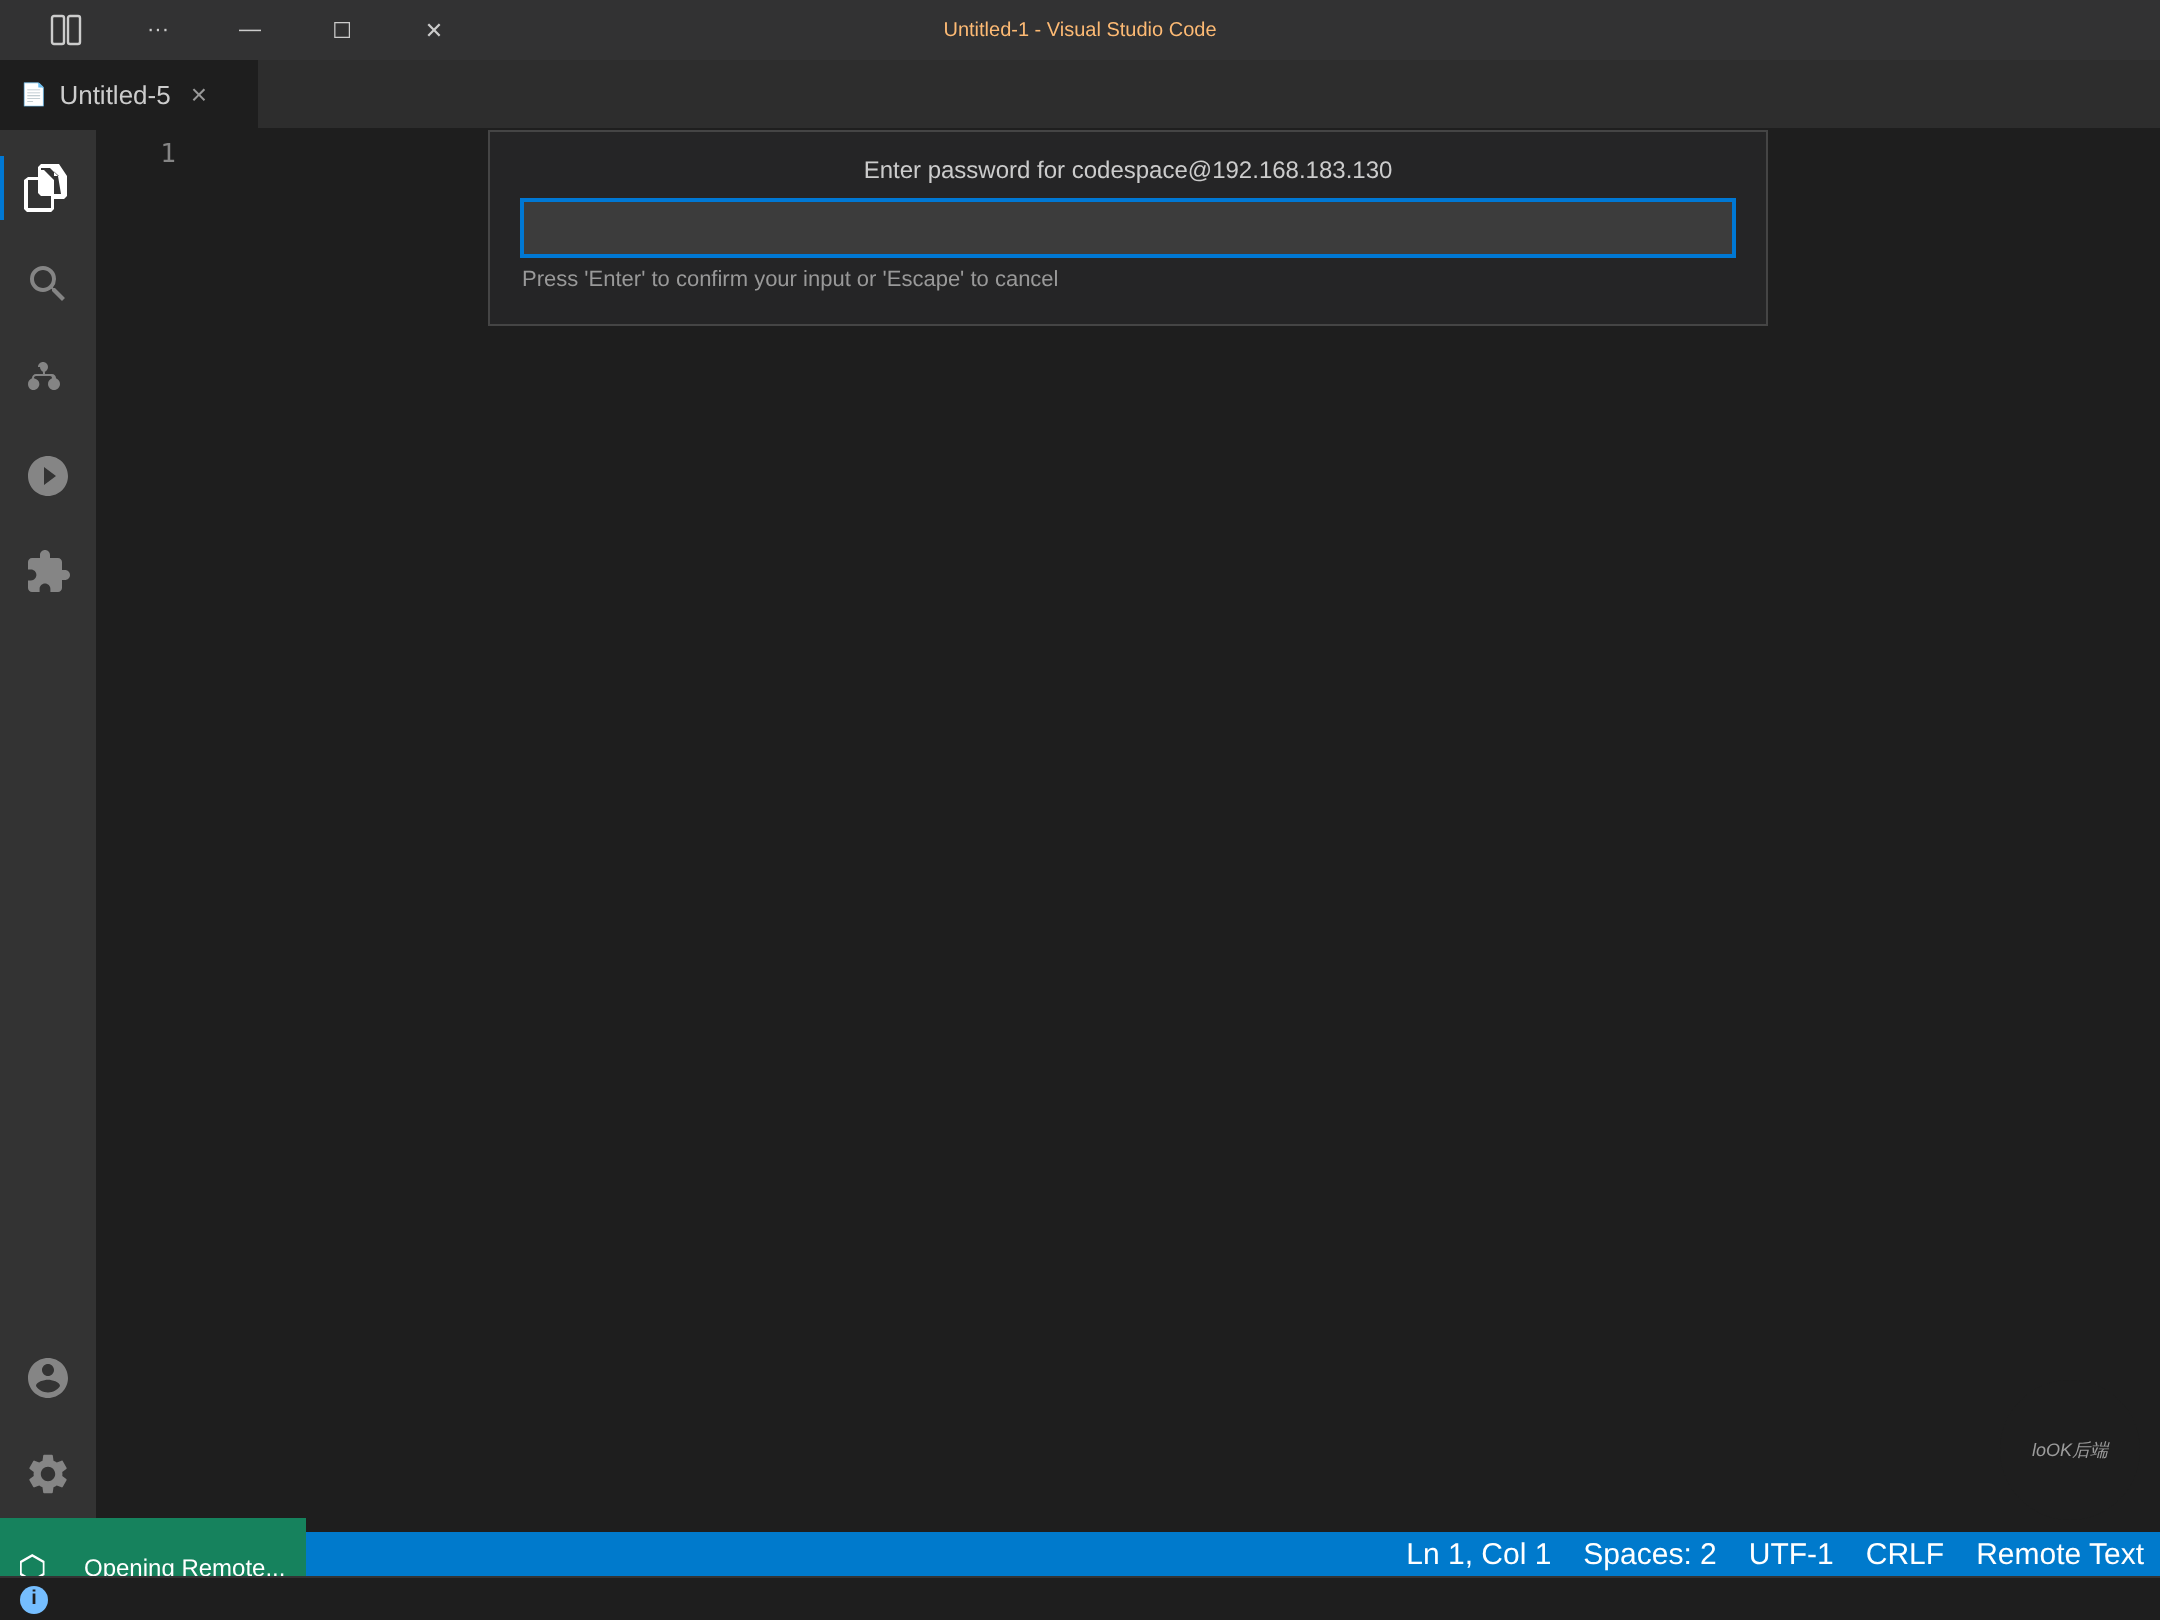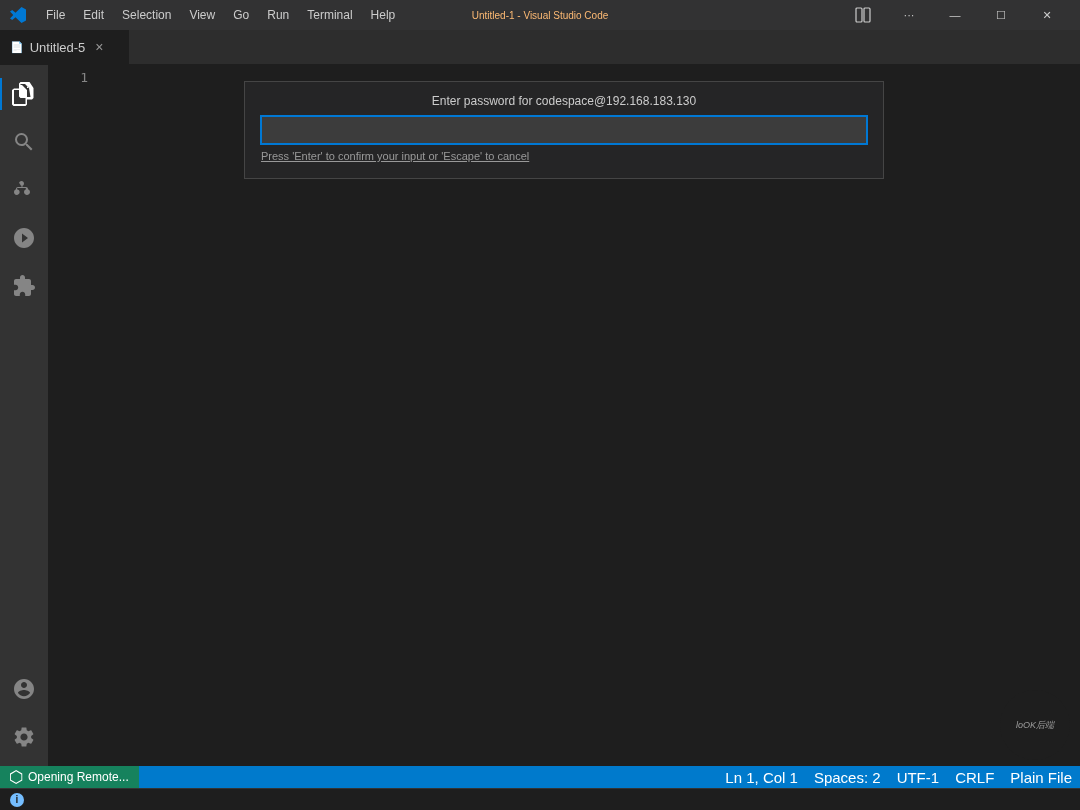--- a/index.html
+++ b/index.html
@@ -155,21 +155,21 @@
       color: #858585;
       font-size: 13px;
       font-family: 'Consolas', monospace;
       padding: 5px 10px 5px 0;
       text-align: right;
     }
 
     
     #password-dialog {
       position: absolute;
-      top: 16px;
+      top: 0;
       left: 0;
       right: 0;
       display: flex;
       justify-content: center;
       z-index: 100;
     }
     #dialog-box {
       background: #252526;
       border: 1px solid #454545;
       width: 640px;
@@ -190,21 +190,20 @@
       font-size: 13px;
       padding: 4px 8px;
       outline: none;
       height: 28px;
       box-shadow: 0 0 0 1px #0078d4;
     }
     #dialog-hint {
       font-size: 11px;
       color: #999999;
       margin-top: 6px;
-      text-decoration: underline;
     }
 
     
     #status-bar {
       height: 22px;
       background: #007acc;
       display: flex;
       align-items: center;
       font-size: 12px;
       color: #ffffff;
@@ -224,24 +223,24 @@
       align-items: center;
       padding: 0 8px;
       height: 100%;
       cursor: pointer;
       font-size: 15px;
       gap: 4px;
     }
     #status-remote {
       background: #16825d;
       display: flex;
-      align-items: flex-end;
-      padding: 4px 10px;
+      align-items: flex-start;
+      padding: 18px 10px;
       height: 100%;
-      gap: 4px;
+      gap: 18px;
       font-size: 12px;
     }
     #status-right {
       margin-left: auto;
       display: flex;
       align-items: center;
       height: 100%;
     }
 
     
@@ -299,36 +298,20 @@
       font-size: 10px;
       color: #ccc;
       text-align: center;
       font-style: italic;
     }
   </style>
 </head>
 <body>
 
 <div id="title-bar">
-  <div id="title-bar-left">
-
-    <svg width="16" height="16" viewBox="0 0 16 16">
-      <path fill="#0078d4" d="M11.5 0L5.5 5.75 2.25 3 0 4.5l3.25 3.5L0 11.5 2.25 13l3.25-2.75L11.5 16 16 13.5V2.5z"></path>
-    </svg>
-    <div class="menu-bar">
-      <span class="menu-item">File</span>
-      <span class="menu-item">Edit</span>
-      <span class="menu-item">Selection</span>
-      <span class="menu-item">View</span>
-      <span class="menu-item">Go</span>
-      <span class="menu-item">Run</span>
-      <span class="menu-item">Terminal</span>
-      <span class="menu-item">Help</span>
-    </div>
-  </div>
   <div id="title-center">Untitled-1 - Visual Studio Code</div>
   <div id="title-bar-right">
     <div class="title-btn">
       <svg width="16" height="16" viewBox="0 0 16 16" fill="#cccccc">
         <rect x="1" y="1" width="6" height="14" rx="1" fill="none" stroke="#cccccc" stroke-width="1.2"></rect>
         <rect x="9" y="1" width="6" height="14" rx="1" fill="none" stroke="#cccccc" stroke-width="1.2"></rect>
       </svg>
     </div>
     <div class="title-btn">···</div>
     <div class="title-btn">—</div>
@@ -411,21 +394,21 @@
         <path d="M7 0L0 4v8l7 4 7-4V4zm0 1.5L13 5v6l-6 3.5L1 11V5z"></path>
       </svg>
       <span>Opening Remote...</span>
     </div>
   </div>
   <div id="status-right">
     <div class="status-item">Ln 1, Col 1</div>
     <div class="status-item">Spaces: 2</div>
     <div class="status-item">UTF-1</div>
     <div class="status-item">CRLF</div>
-    <div class="status-item">Plain File</div>
+    <div class="status-item">Remote Text</div>
   </div>
 </div>
 
 <div id="notification-bar">
   <div id="notification-content">
     <div class="info-icon-circle">i</div>
   </div>
 </div>
 
 <div id="watermark">

